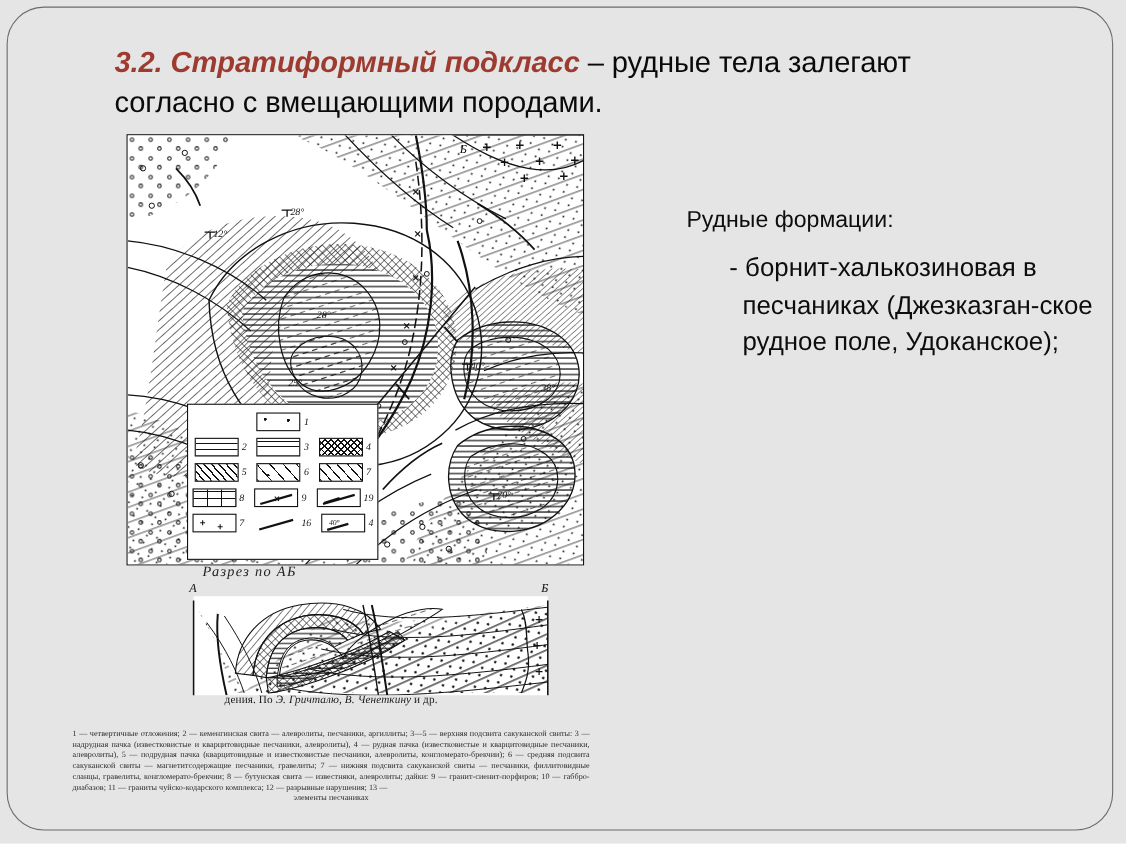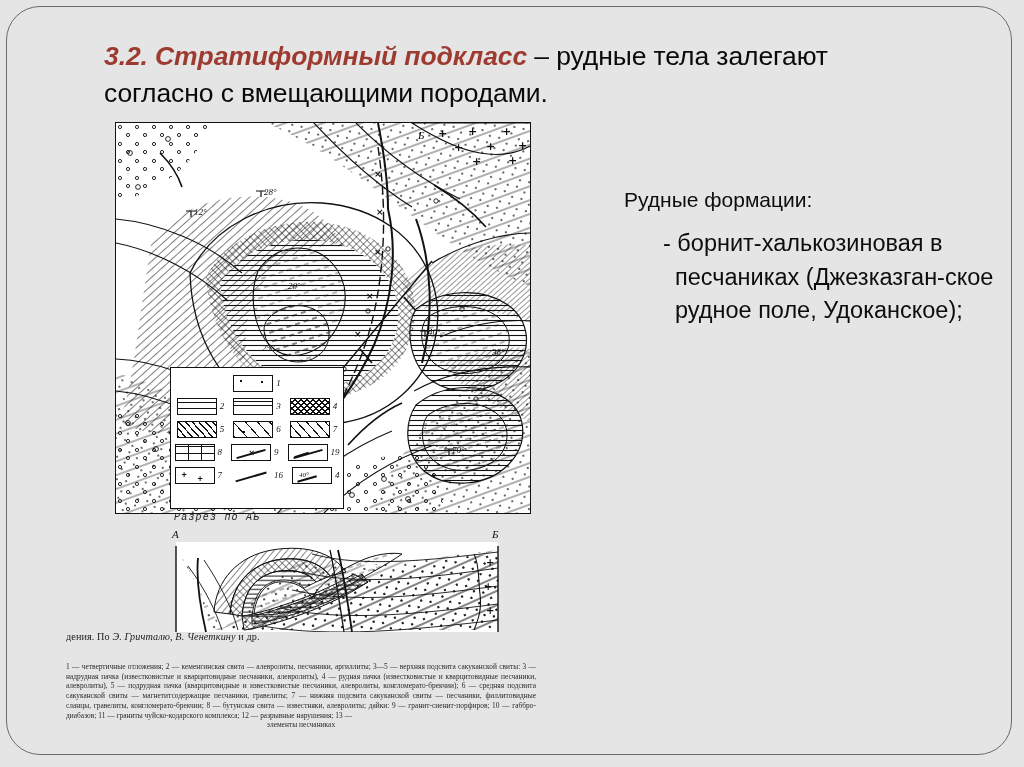--- a/index.html
+++ b/index.html
@@ -95,25 +95,25 @@
   }
   #section {
     position: absolute;
     left: 96px;
     top: 398px;
     width: 350px;
     height: 120px;
   }
   #seclabel {
     position: absolute;
-    left: 108px;
+    left: 118px;
     top: 390px;
-    font-family: Liberation Mono, monospace;
+    font-family: Liberation Serif, serif;
     font-style: italic;
-    font-size: 10px;
+    font-size: 13px;
     color: #222;
     letter-spacing: 1.2px;
     white-space: nowrap;
   }
 
   
   #legendbox {
     position: absolute;
     left: 55px;
     top: 245px;
@@ -183,21 +183,21 @@
     font-family: "Liberation Serif", serif;
     color: #1a1a1a;
   }
   #cap-main {
     font-size: 10.2px;
     line-height: 1.35;
     text-align: justify;
     letter-spacing: 0.1px;
   }
   #cap-main .it { font-style: italic; }
-  #cap-line2 { text-align: left; }
+  #cap-line2 { text-align: center; }
   #cap-fine {
     margin-top: 18px;
     font-size: 7.4px;
     line-height: 1.32;
     text-align: justify;
     color: #2a2a2a;
     letter-spacing: 0.02px;
   }
   #cap-fine .last { display: block; text-align: center; }
 </style>

